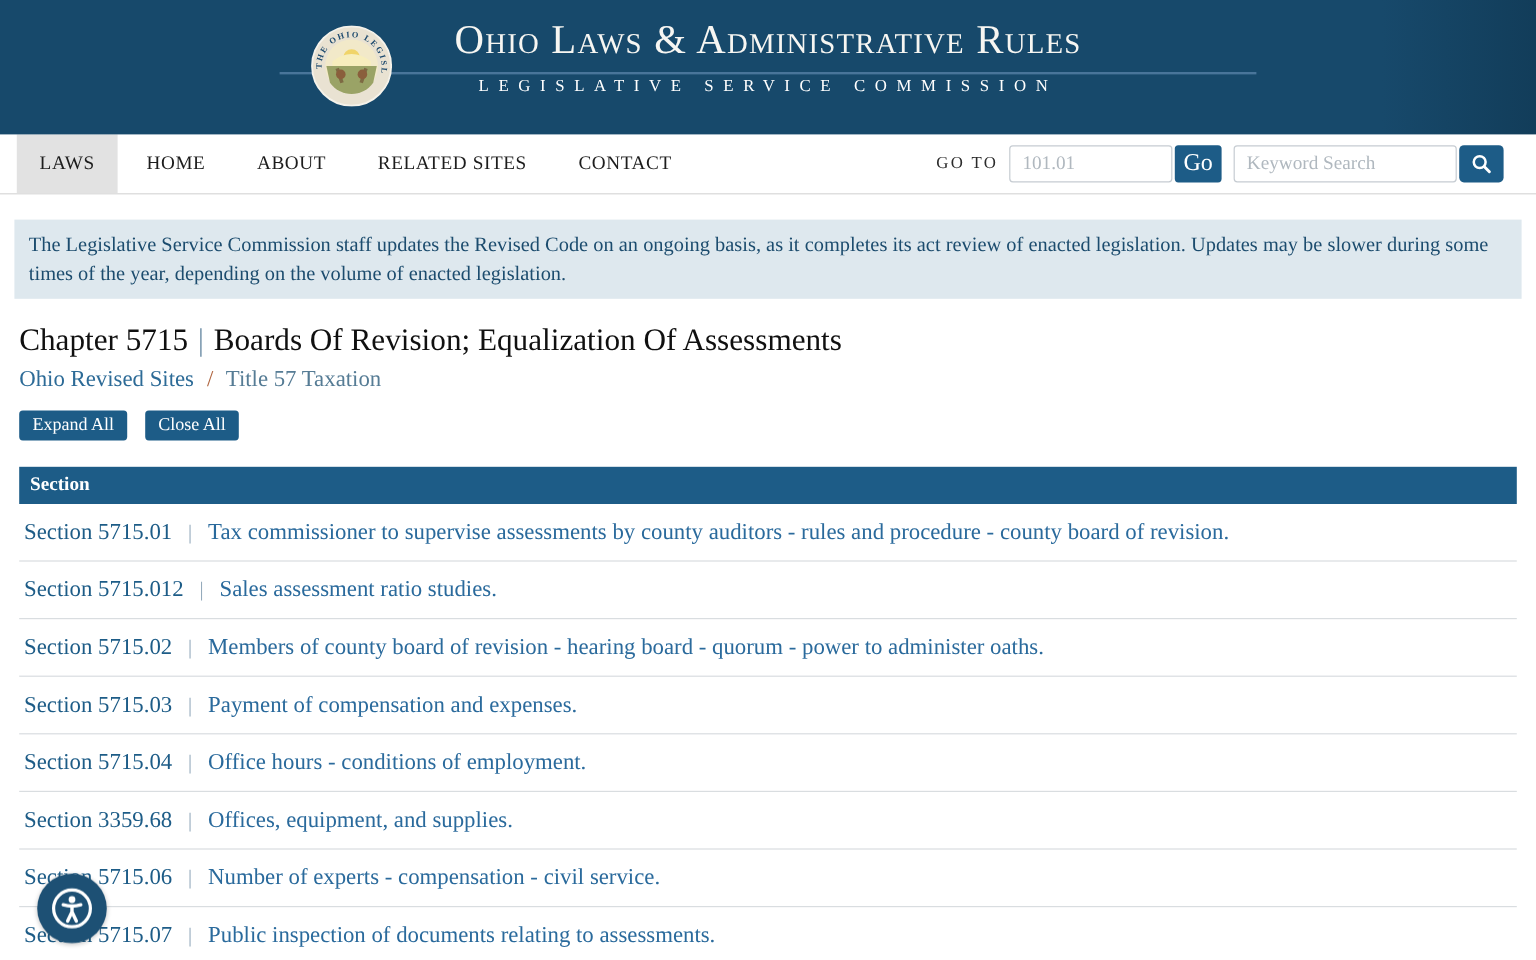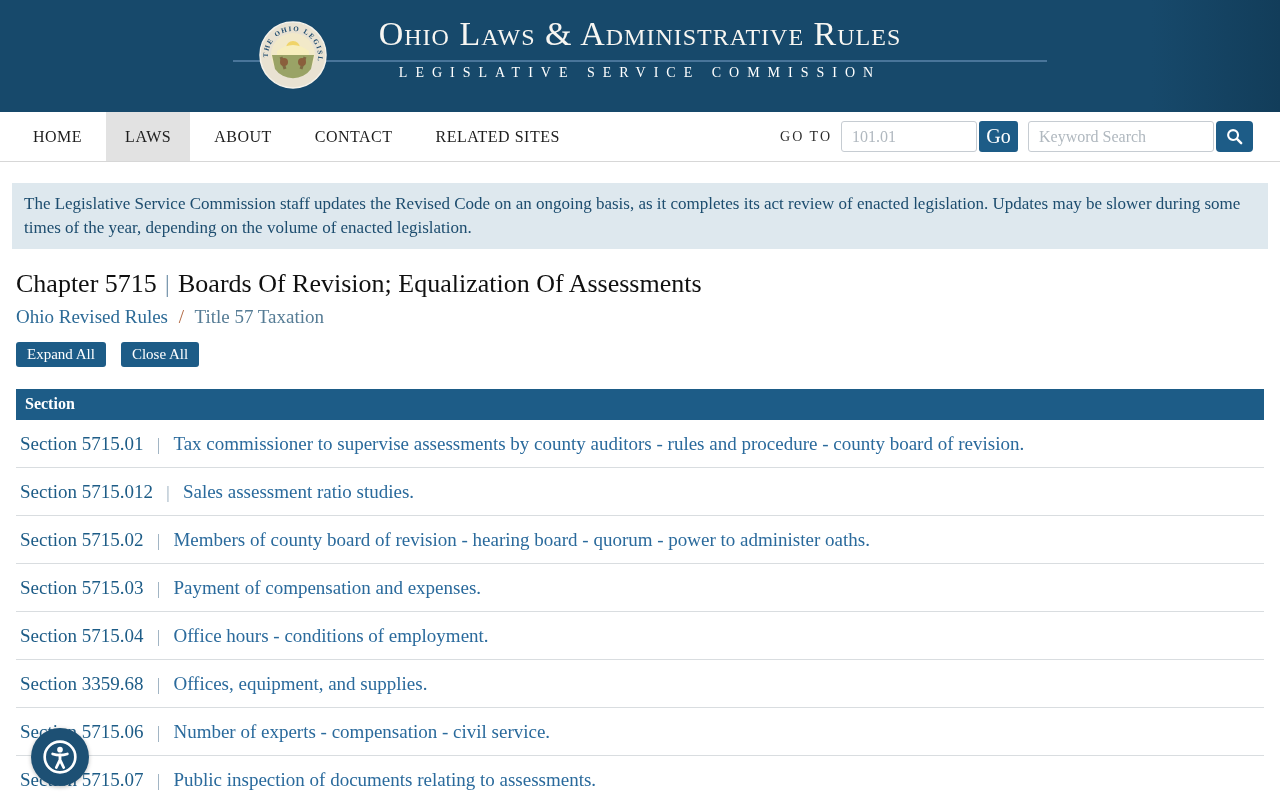--- a/index.html
+++ b/index.html
@@ -228,50 +228,50 @@
   </svg>
   <div class="brand">
     <div class="brand-title">Ohio Laws &amp; Administrative Rules</div>
     <div class="brand-subtitle">LEGISLATIVE SERVICE COMMISSION</div>
   </div>
 </header>
 
 <nav class="nav-bar">
   <div class="nav-items">
 
+      <a class="nav-item active">Laws</a>
+
       <a class="nav-item">Home</a>
 
-      <a class="nav-item active">Laws</a>
-
       <a class="nav-item">About</a>
 
+      <a class="nav-item">Related Sites</a>
+
       <a class="nav-item">Contact</a>
-
-      <a class="nav-item">Related Sites</a>
     </div>
   <div class="nav-search">
     <span class="goto-label">GO TO</span>
     <input class="goto-input" type="text" placeholder="101.01" style="">
     <button class="go-btn">Go</button>
     <input class="kw-input" type="text" placeholder="Keyword Search" style="">
     <button class="search-btn">
       <svg width="19" height="19" viewBox="0 0 20 20">
         <circle cx="8.5" cy="8.5" r="5.2" fill="none" stroke="#ffffff" stroke-width="2.2"></circle>
         <line x1="12.6" y1="12.6" x2="17" y2="17" stroke="#ffffff" stroke-width="2.6" stroke-linecap="round"></line>
       </svg>
     </button>
   </div>
 </nav>
 
 <div class="notice">The Legislative Service Commission staff updates the Revised Code on an ongoing basis, as it completes its act review of enacted legislation. Updates may be slower during some times of the year, depending on the volume of enacted legislation.</div>
 
 <div class="page-head">
   <h1 class="chapter-title"><span>Chapter 5715</span><span class="pipe-lg">|</span><span>Boards Of Revision; Equalization Of Assessments</span></h1>
   <div class="breadcrumb">
-    <a class="crumb-link">Ohio Revised Rules</a>
+    <a class="crumb-link">Ohio Revised Sites</a>
     <span class="crumb-sep">/</span>
     <a class="crumb-muted">Title 57 Taxation</a>
   </div>
   <div class="head-buttons">
     <button class="blue-btn">Expand All</button>
     <button class="blue-btn">Close All</button>
   </div>
 </div>
 
 <div class="section-table">

